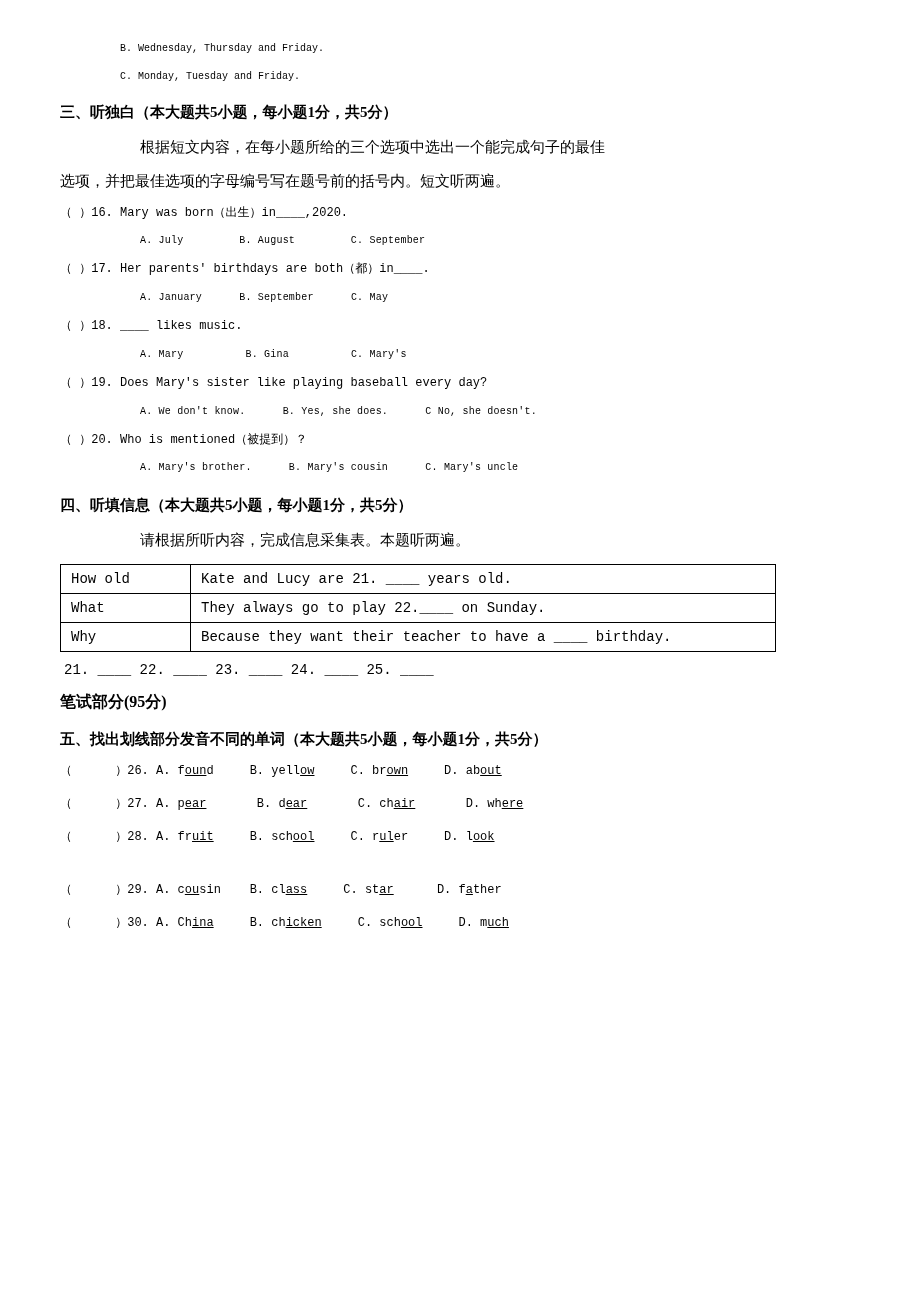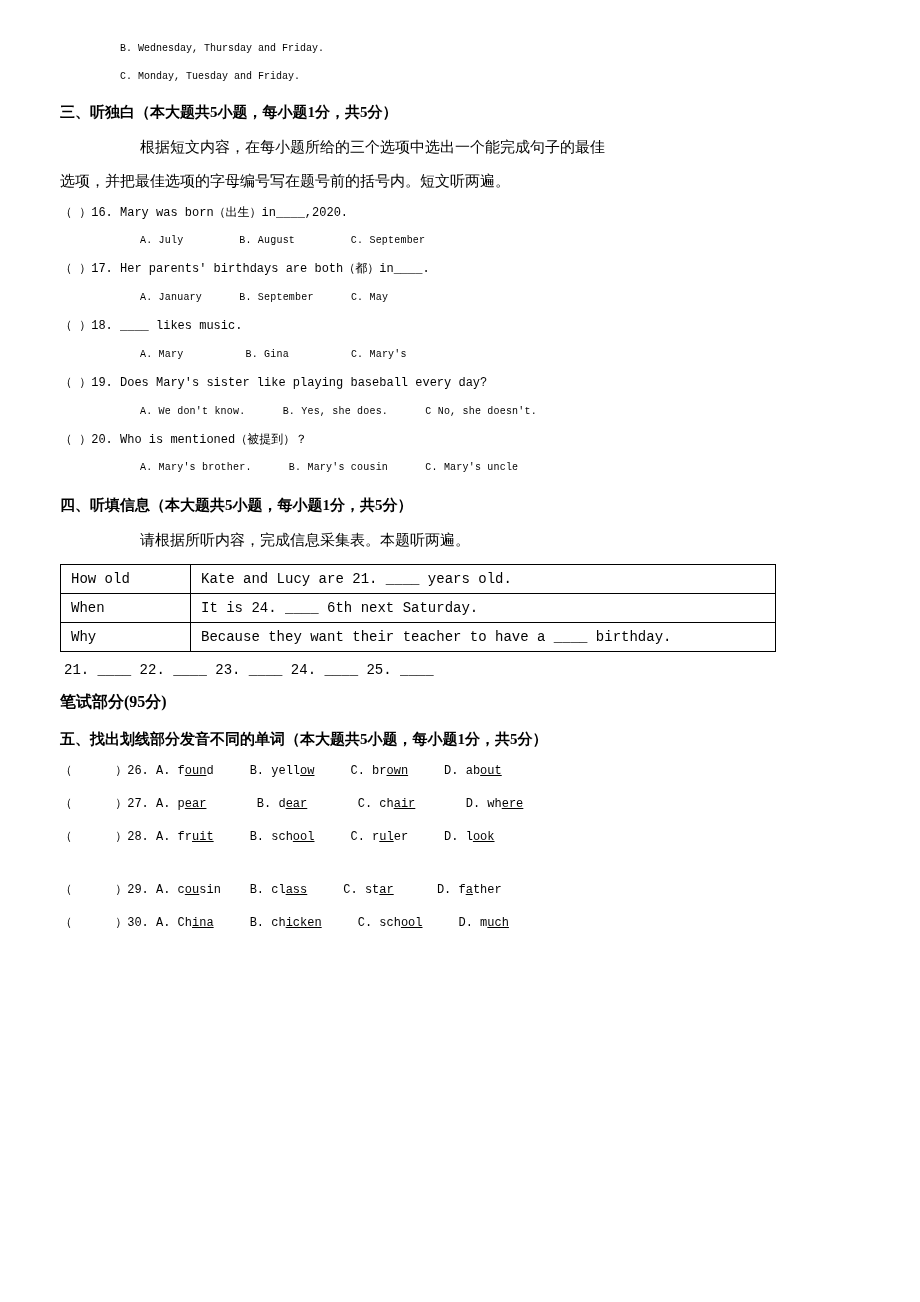--- a/index.html
+++ b/index.html
@@ -136,22 +136,22 @@
 <div class="section-header q-line-cn" style="margin-top:14px;">四、听填信息（本大题共5小题，每小题1分，共5分）</div>
 <div class="line indent2 q-line-cn">请根据所听内容，完成信息采集表。本题听两遍。</div>
 
 <table>
   <tbody id="table-body">
   <tr>
         <td>How old</td>
         <td>Kate and Lucy are 21. ____ years old.</td>
       </tr>
       <tr>
-        <td>When</td>
-        <td>It is 24. ____ 6th next Saturday.</td>
+        <td>What</td>
+        <td>They always go to play 22.____ on Sunday.</td>
       </tr>
       <tr>
         <td>Why</td>
         <td>Because they want their teacher to have a ____ birthday.</td>
       </tr>
     </tbody>
 </table>
 
 <div class="answers-row">21. ____  22. ____  23. ____  24. ____  25. ____</div>
 

